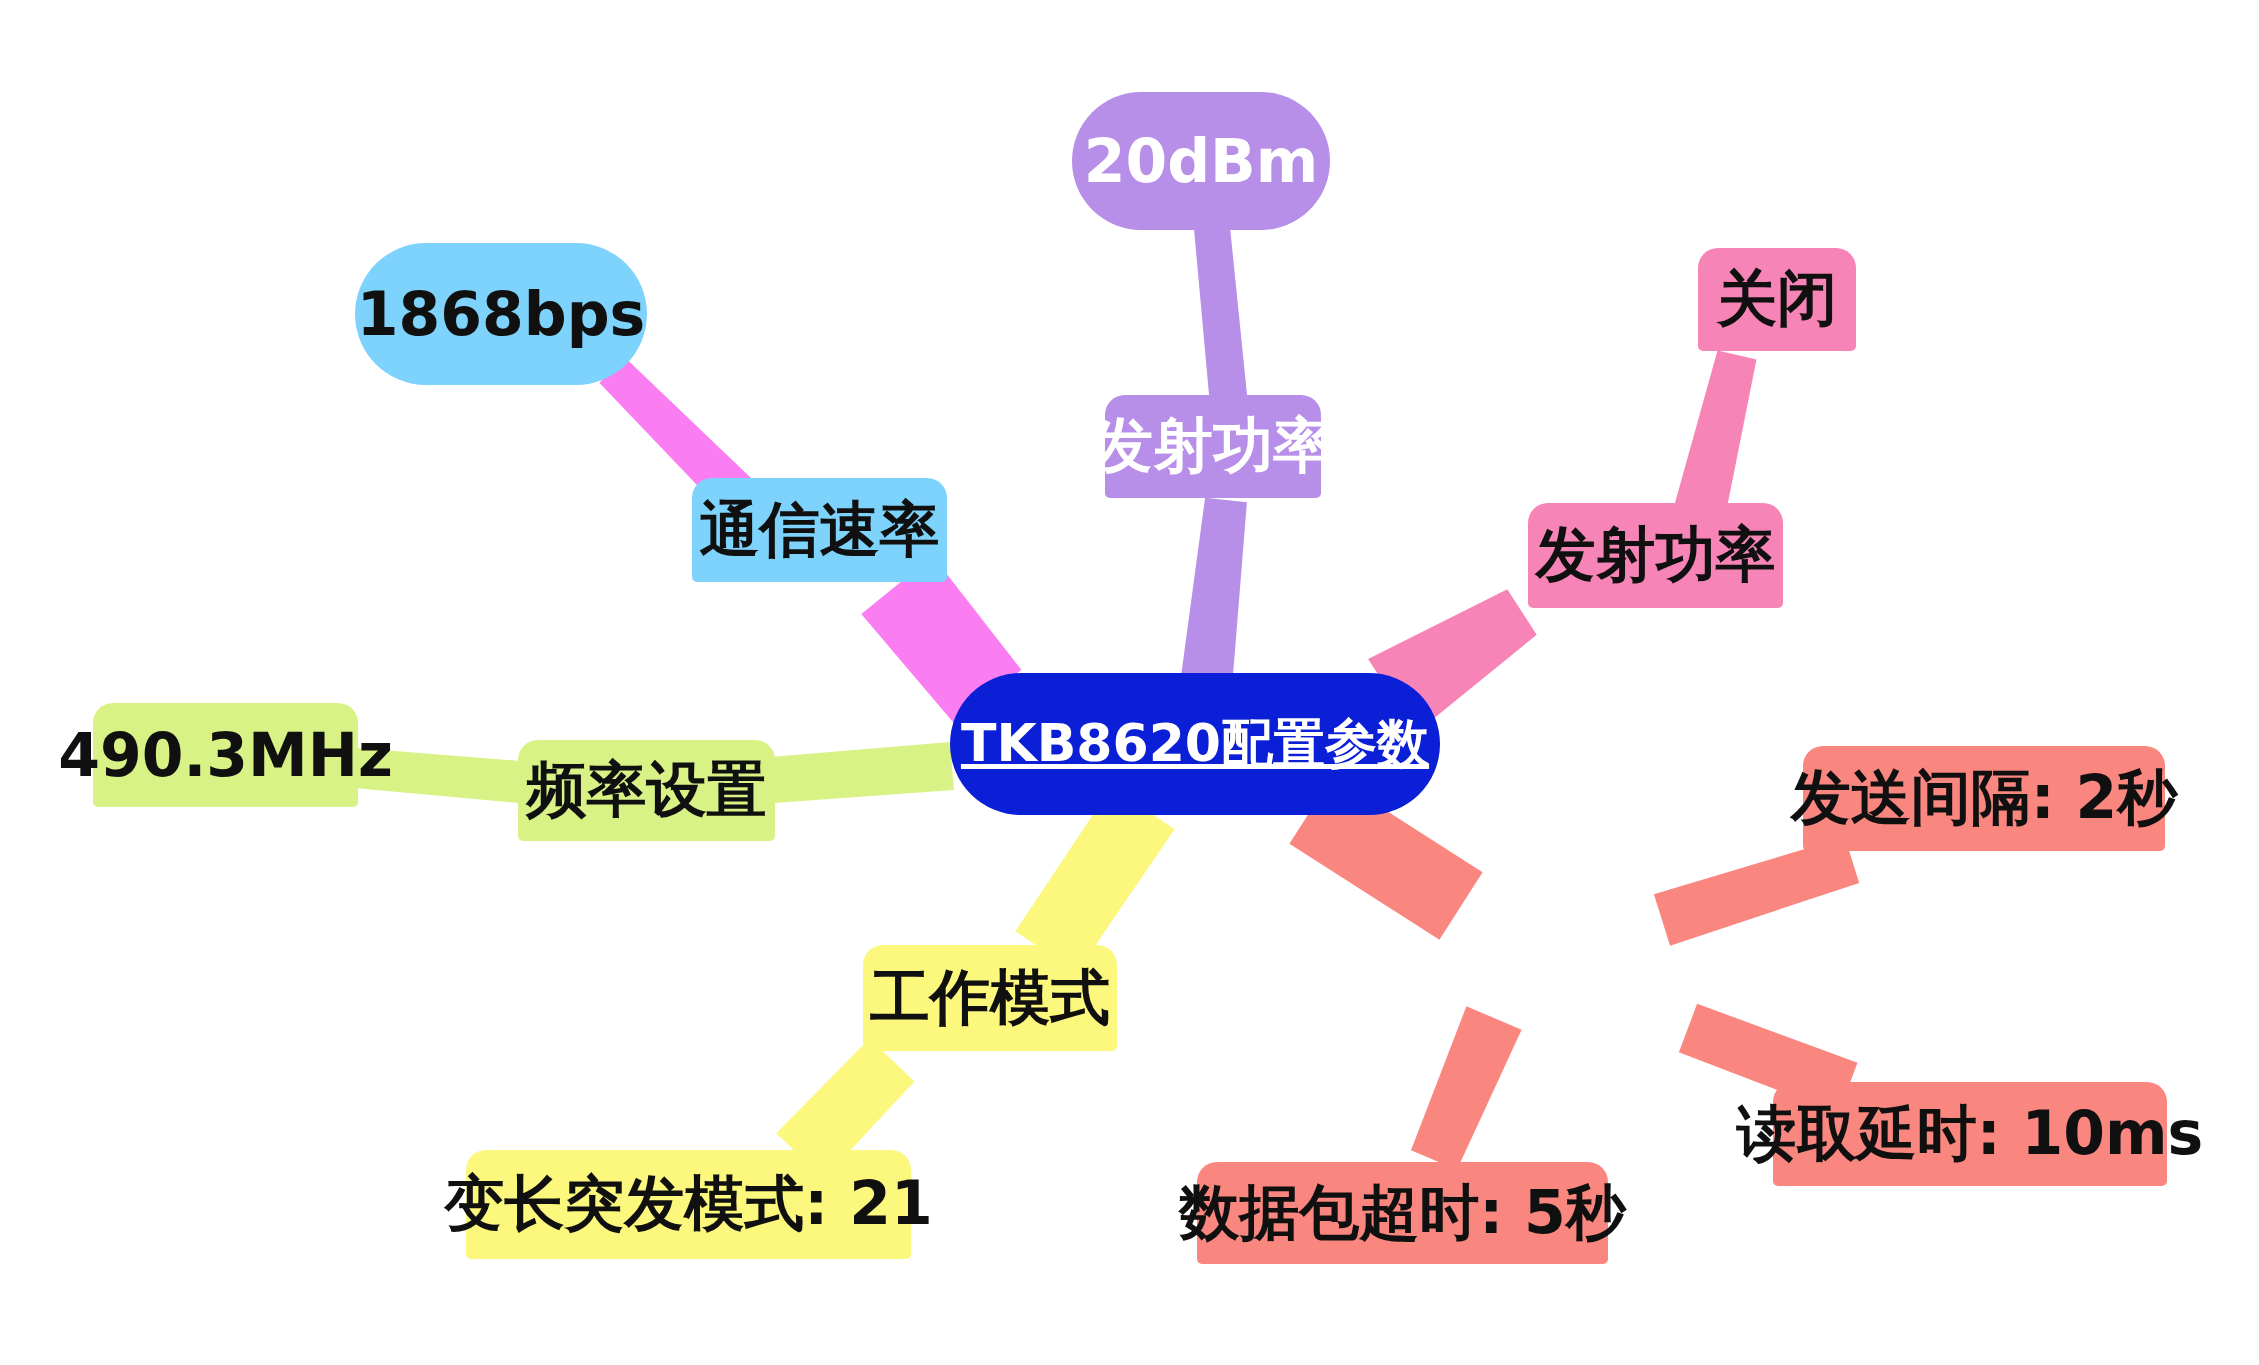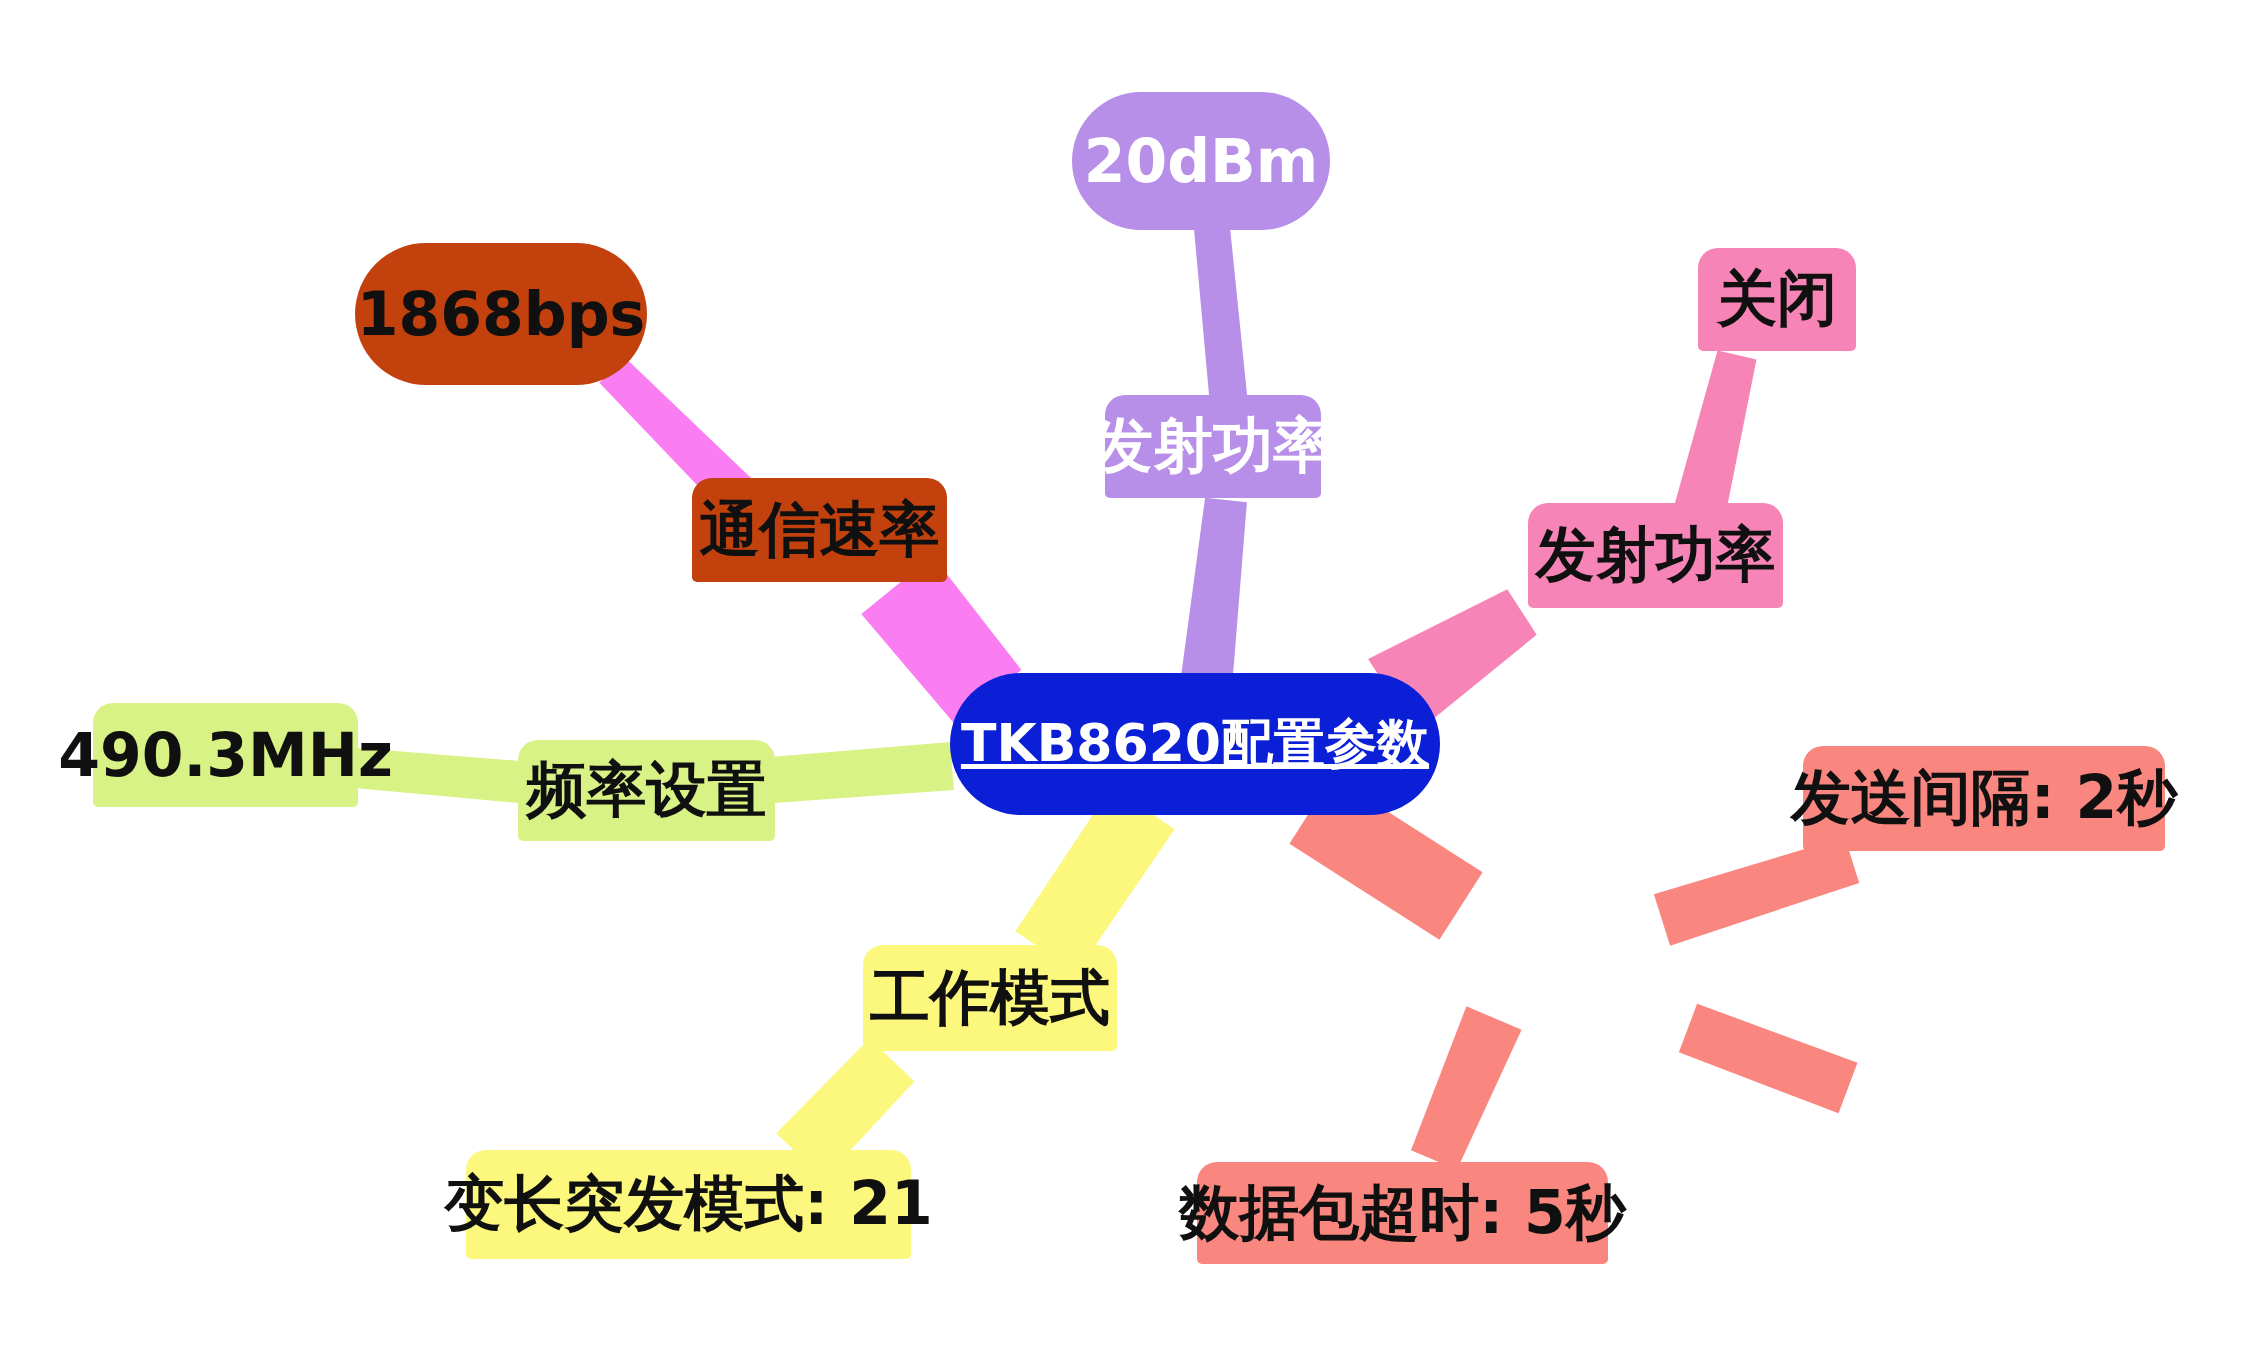--- a/index.html
+++ b/index.html
@@ -23,21 +23,21 @@
     font-size:60px;
   }
   .rect .mm-box{border-radius:20px 20px 5px 5px;}
   .pill  .mm-box{border-radius:72px;}
   .mm-underline{height:11px;border-radius:4px;margin-top:0px;}
   .white-text .mm-box{color:#ffffff;}
   .root-node .mm-box{font-size:52px;text-decoration:underline;}
   
   .bg-blue    .mm-box{background:#0a1fd6;}
   .bg-purple  .mm-box{background:#b78ee8;}
-  .bg-magenta .mm-box{background:#c2410c;}
+  .bg-magenta .mm-box{background:#7dd3fc;}
   .bg-pink    .mm-box{background:#f784b6;}
   .bg-green   .mm-box{background:#d9f285;}
   .bg-yellow  .mm-box{background:#fbf87d;}
   .bg-salmon  .mm-box{background:#f9867f;}
 </style>
 </head>
 <body>
 
 <div id="canvas">
 
@@ -102,18 +102,22 @@
   </div>
   <div class="mm-node rect bg-yellow" style="left:466px;top:1150px;width:445px;height:120px;">
     <div class="mm-box">变长突发模式: 21</div>
     <div class="mm-underline ul-periwinkle"></div>
   </div>
 
   <div class="mm-node rect bg-salmon" style="left:1803px;top:746px;width:362px;height:116px;">
     <div class="mm-box">发送间隔: 2秒</div>
     <div class="mm-underline ul-cyan"></div>
   </div>
+  <div class="mm-node rect bg-salmon" style="left:1773px;top:1082px;width:394px;height:115px;">
+    <div class="mm-box">读取延时: 10ms</div>
+    <div class="mm-underline ul-cyan"></div>
+  </div>
   <div class="mm-node rect bg-salmon" style="left:1197px;top:1162px;width:411px;height:113px;">
     <div class="mm-box">数据包超时: 5秒</div>
     <div class="mm-underline ul-cyan"></div>
   </div>
 
 </div>
 
 </body></html>

